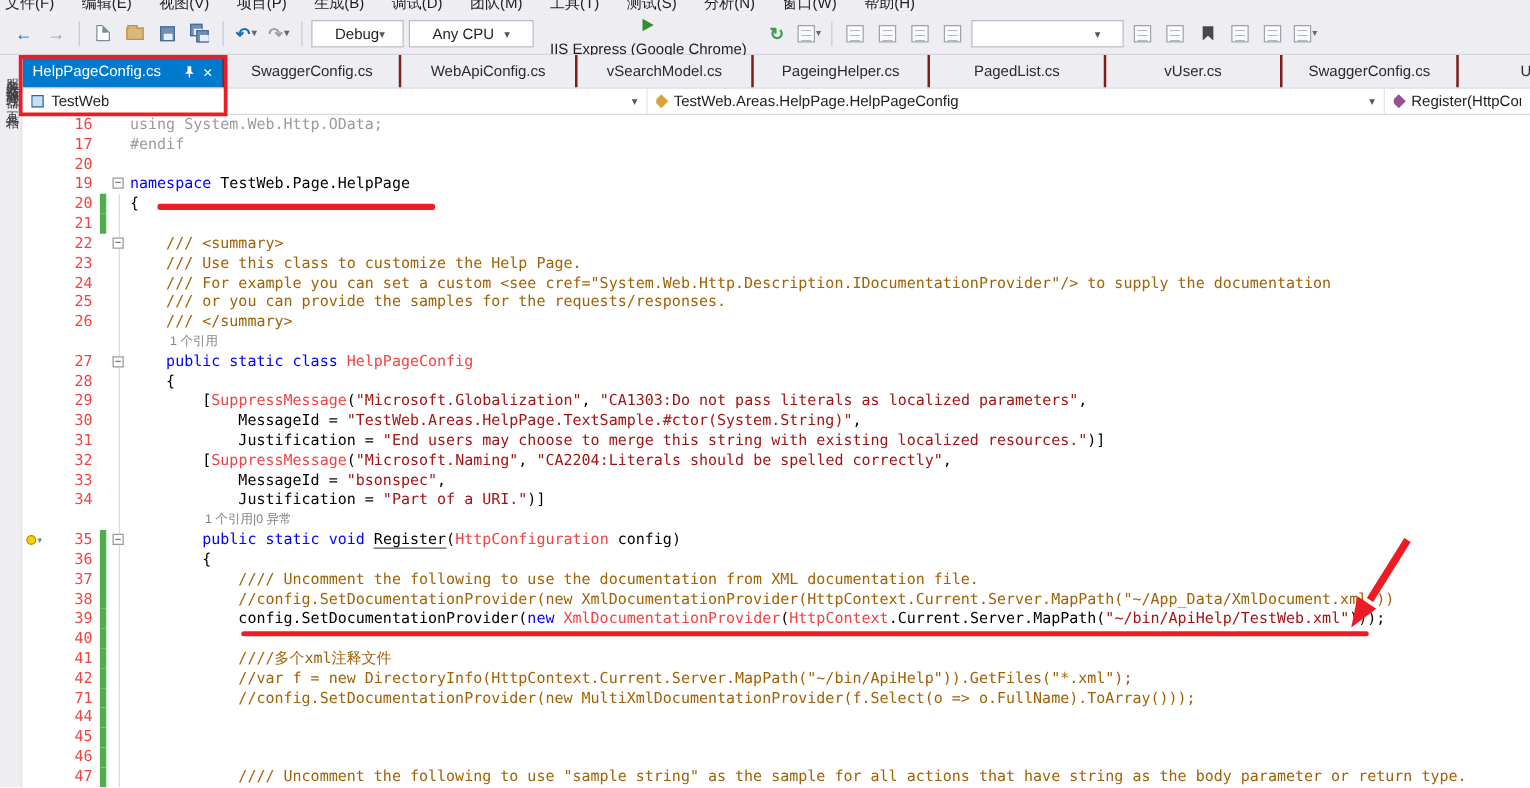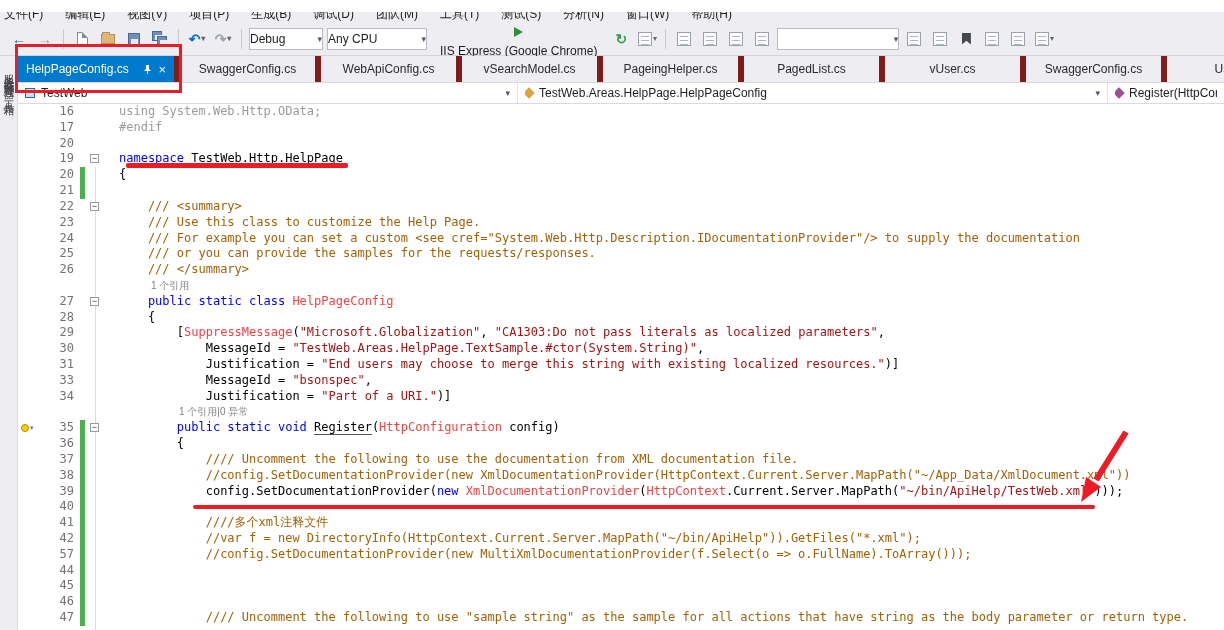--- a/index.html
+++ b/index.html
@@ -1,32 +1,32 @@
 <!DOCTYPE html>
 <html><head>
 <meta charset="utf-8">
 <style>
   * { margin:0; padding:0; box-sizing:border-box; }
   html,body { width:1224px; height:630px; overflow:hidden; }
   body { font-family:"Liberation Sans", sans-serif; background:#fff; position:relative; font-size:12px; color:#1e1e1e; }
 
   
-  .menubar { height:10px; background:#eeeef2; overflow:hidden;margin-top:12px; }
+  .menubar { height:10px; background:#eeeef2; overflow:hidden; }
   .menubar-inner { display:flex; gap:22px; padding-left:4px; transform:translateY(-6px); font-size:12px; white-space:nowrap; }
   .menu-item { color:#1e1e1e; }
 
   
   .toolbar { height:34px; background:#eeeef2; border-bottom:1px solid #d4d4da; display:flex; align-items:center; gap:4px; padding:0 8px; white-space:nowrap; }
   .ticon { width:22px; height:22px; display:inline-flex; align-items:center; justify-content:center; font-size:14px; color:#5a6064; }
   .ticon.blue { color:#0e70c0; font-weight:bold; }
   .ticon.dim { color:#9aa2ac; font-weight:bold; }
   .ticon.green { color:#3a9e4a; font-weight:bold; }
   .mini-caret { font-size:8px; color:#666; margin-left:1px; }
   .tsep { width:1px; height:20px; background:#c9c9d2; margin:0 3px; }
-  .combo { height:22px; background:#fff; border:1px solid #b8bcc6; display:inline-flex; align-items:center; justify-content:space-between; padding:0 0; font-size:12px; color:#1e1e1e; }
+  .combo { height:22px; background:#fff; border:1px solid #b8bcc6; display:inline-flex; align-items:center; justify-content:space-between; padding:0 18px; font-size:12px; color:#1e1e1e; }
   .caret { font-size:9px; color:#555; }
   .runbtn { height:24px; display:inline-flex; align-items:center; gap:7px; padding:0 9px; font-size:12px; color:#1e1e1e;flex-direction:column; }
   .play { width:0; height:0; border-left:9px solid #388a34; border-top:5px solid transparent; border-bottom:5px solid transparent; }
   .docshape { width:11px; height:13px; background:#fff; border:1px solid #7e8c9a; position:relative; }
   .docshape::after { content:""; position:absolute; right:-1px; top:-1px; border:3px solid #eeeef2; border-left-color:#7e8c9a; border-bottom-color:#7e8c9a; }
   .foldershape { width:14px; height:10px; background:#dcb67a; border:1px solid #b9924e; position:relative; }
   .foldershape::before { content:""; position:absolute; top:-3px; left:0; width:6px; height:2px; background:#dcb67a; border:1px solid #b9924e; border-bottom:none; }
   .floppy { width:12px; height:12px; background:#7090b8; border:1px solid #4a6a92; position:relative; }
   .floppy::after { content:""; position:absolute; left:2px; bottom:0; width:7px; height:5px; background:#e8eef6; }
   .saveall { position:relative; width:16px; height:16px; }
@@ -36,47 +36,47 @@
   .flagicon { width:9px; height:12px; background:#45484e; clip-path:polygon(0 0,100% 0,100% 100%,50% 68%,0 100%); }
 
   
   .main-row { display:flex; height:586px; }
   .dock { width:18px; background:#eeeef2; border-right:1px solid #dddde3; display:flex; flex-direction:column; align-items:center; }
   .dock-tab { writing-mode:vertical-rl; font-size:11px; color:#3f3f46; letter-spacing:2px; margin-top:10px; }
   .content { flex:1; display:flex; flex-direction:column; min-width:0; }
 
   
   .tabbar { height:27px; background:#eeeef2; display:flex; overflow:hidden; border-bottom:1px solid #d8d8de; }
-  .tab { width:141px; flex:0 0 auto; display:flex; align-items:center; justify-content:center; gap:6px; font-size:12px; color:#2b2b2b; border-right:6px solid #7f1d1d; overflow:hidden; white-space:nowrap; }
+  .tab { width:141px; flex:0 0 auto; display:flex; align-items:center; justify-content:center; gap:6px; font-size:12px; color:#2b2b2b; border-right:2px solid #7f1d1d; overflow:hidden; white-space:nowrap; }
   .tab.active { width:auto; min-width:162px; padding:0 8px; background:#007acc; color:#fff; justify-content:flex-start; }
   .tab.active .tab-label { flex:1; }
   .tab-close { font-size:13px; line-height:1; color:#fff; }
   .pin-svg { flex:0 0 auto; }
 
   
   .navbar { height:21px; background:#fff; border-bottom:1px solid #d9d9df; display:flex; font-size:12px; }
   .nav-sec { display:flex; align-items:center; justify-content:space-between; padding:4px 7px; border-right:1px solid #e4e4ea; overflow:hidden; white-space:nowrap; }
   .nav-left { display:flex; align-items:center; gap:6px; overflow:hidden; }
   .proj-icon { width:10px; height:10px; background:#c8e0f0; border:1px solid #2b6a9e; flex:0 0 auto; }
   .class-icon { width:8px; height:8px; background:#d9a33f; transform:rotate(45deg); flex:0 0 auto; }
   .method-icon { width:8px; height:8px; background:#9b4f96; transform:rotate(45deg); flex:0 0 auto; }
 
   
   .editor { position:relative; flex:1; background:#fff; overflow:hidden; }
   .editor .guide { position:absolute; left:77px; top:63px; bottom:0; width:1px; background:#dcdcdc; }
   .erow { display:flex; height:15.82px; }
   .gmargin { width:24px; flex:0 0 auto; display:flex; align-items:center; }
   .bulb { width:8px; height:8px; border-radius:50%; background:#fc0; border:1px solid #b38f00; display:inline-block; margin-left:3px; }
   .bulb-caret { font-size:7px; color:#777; margin-left:1px; }
-  .lnum { width:38px; flex:0 0 auto; text-align:right; padding-right:6px; color:#737373; font:12px/15.82px "DejaVu Sans Mono", monospace; }
+  .lnum { width:38px; flex:0 0 auto; text-align:right; padding-right:6px; color:#ef4444; font:12px/15.82px "DejaVu Sans Mono", monospace; }
   .chg { width:5px; flex:0 0 auto; margin-right:3px; }
   .chg.on { background:#4fae4f; }
   .fold { width:16px; flex:0 0 auto; position:relative; }
   .foldbox { position:absolute; left:2px; top:3px; width:9px; height:9px; border:1px solid #9a9a9a; background:#fff; font-size:9px; line-height:7px; text-align:center; color:#333; }
-  .ctext { flex:1; white-space:pre; overflow:hidden; font:12px/15.82px "DejaVu Sans Mono", monospace; color:#000;margin-left:15px; }
+  .ctext { flex:1; white-space:pre; overflow:hidden; font:12px/15.82px "DejaVu Sans Mono", monospace; color:#000; }
   .ctext.lens { font:10px/15.82px "Liberation Sans", sans-serif; color:#838383; }
   .kw { color:#0000ff; } .ty { color:#ef4444; } .str { color:#a31515; }
   .cm { color:#a16207; } .pl { color:#000; } .dis { color:#9b9b9b; }
   .u { border-bottom:1px solid #555; }
 
   
   .anno { position:absolute; z-index:60; }
   .anno-box { left:15px; top:44px; width:167px; height:49px; border:3px solid #ed1c24; }
   .anno-ul1 { left:126px; top:163px; width:222px; height:5px; background:#ed1c24; border-radius:2px; }
   .anno-ul2 { left:193px; top:505px; width:902px; height:4px; background:#ed1c24; border-radius:2px; }
@@ -272,21 +272,21 @@
             <div class="fold"></div>
             <div class="ctext"></div>
           </div>
           <div class="erow">
             <div class="gmargin"></div>
             <div class="lnum">19</div>
             <div class="chg"></div>
             <div class="fold">
               <span class="foldbox">−</span>
             </div>
-            <div class="ctext"><span class="kw">namespace</span><span class="pl"> TestWeb.Http.HelpPage</span></div>
+            <div class="ctext"><span class="kw">namespace</span><span class="pl"> TestWeb.Page.HelpPage</span></div>
           </div>
           <div class="erow">
             <div class="gmargin"></div>
             <div class="lnum">20</div>
             <div class="chg on"></div>
             <div class="fold"></div>
             <div class="ctext"><span class="pl">{</span></div>
           </div>
           <div class="erow">
             <div class="gmargin"></div>
@@ -368,20 +368,27 @@
             <div class="chg"></div>
             <div class="fold"></div>
             <div class="ctext"><span class="pl">            MessageId = </span><span class="str">"TestWeb.Areas.HelpPage.TextSample.#ctor(System.String)"</span><span class="pl">,</span></div>
           </div>
           <div class="erow">
             <div class="gmargin"></div>
             <div class="lnum">31</div>
             <div class="chg"></div>
             <div class="fold"></div>
             <div class="ctext"><span class="pl">            Justification = </span><span class="str">"End users may choose to merge this string with existing localized resources."</span><span class="pl">)]</span></div>
+          </div>
+          <div class="erow">
+            <div class="gmargin"></div>
+            <div class="lnum">32</div>
+            <div class="chg"></div>
+            <div class="fold"></div>
+            <div class="ctext"><span class="pl">        [</span><span class="ty">SuppressMessage</span><span class="pl">(</span><span class="str">"Microsoft.Naming"</span><span class="pl">, </span><span class="str">"CA2204:Literals should be spelled correctly"</span><span class="pl">,</span></div>
           </div>
           <div class="erow">
             <div class="gmargin"></div>
             <div class="lnum">33</div>
             <div class="chg"></div>
             <div class="fold"></div>
             <div class="ctext"><span class="pl">            MessageId = </span><span class="str">"bsonspec"</span><span class="pl">,</span></div>
           </div>
           <div class="erow">
             <div class="gmargin"></div>
@@ -453,21 +460,21 @@
           </div>
           <div class="erow">
             <div class="gmargin"></div>
             <div class="lnum">42</div>
             <div class="chg on"></div>
             <div class="fold"></div>
             <div class="ctext"><span class="cm">            //var f = new DirectoryInfo(HttpContext.Current.Server.MapPath("~/bin/ApiHelp")).GetFiles("*.xml");</span></div>
           </div>
           <div class="erow">
             <div class="gmargin"></div>
-            <div class="lnum">57</div>
+            <div class="lnum">71</div>
             <div class="chg on"></div>
             <div class="fold"></div>
             <div class="ctext"><span class="cm">            //config.SetDocumentationProvider(new MultiXmlDocumentationProvider(f.Select(o =&gt; o.FullName).ToArray()));</span></div>
           </div>
           <div class="erow">
             <div class="gmargin"></div>
             <div class="lnum">44</div>
             <div class="chg on"></div>
             <div class="fold"></div>
             <div class="ctext"></div>

